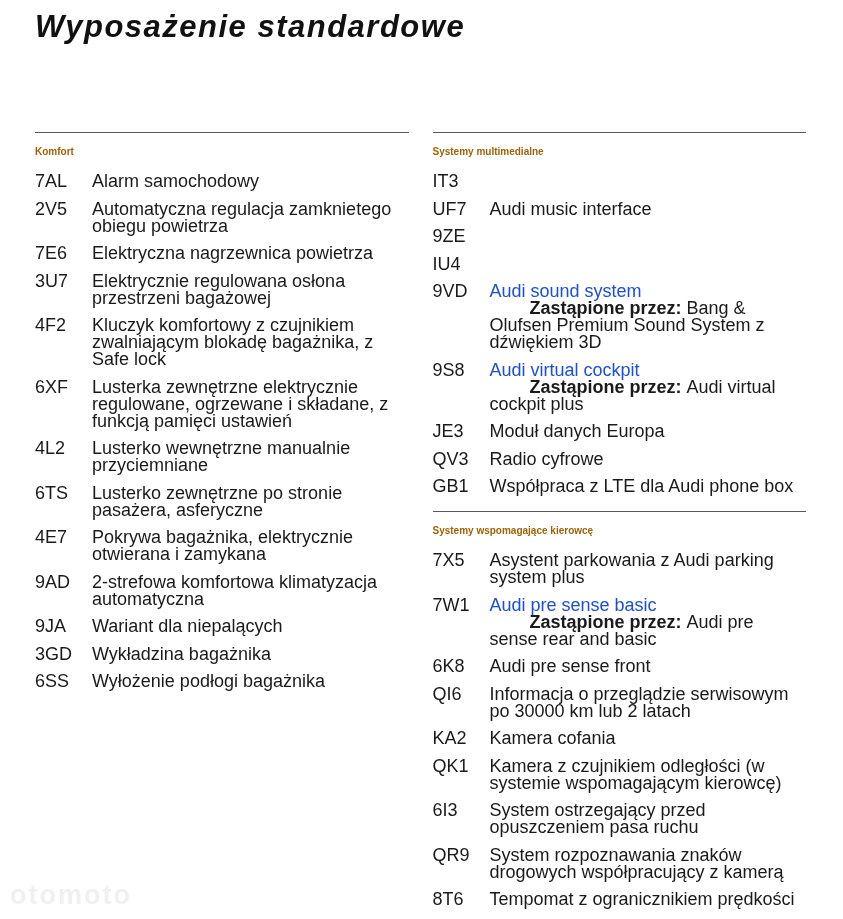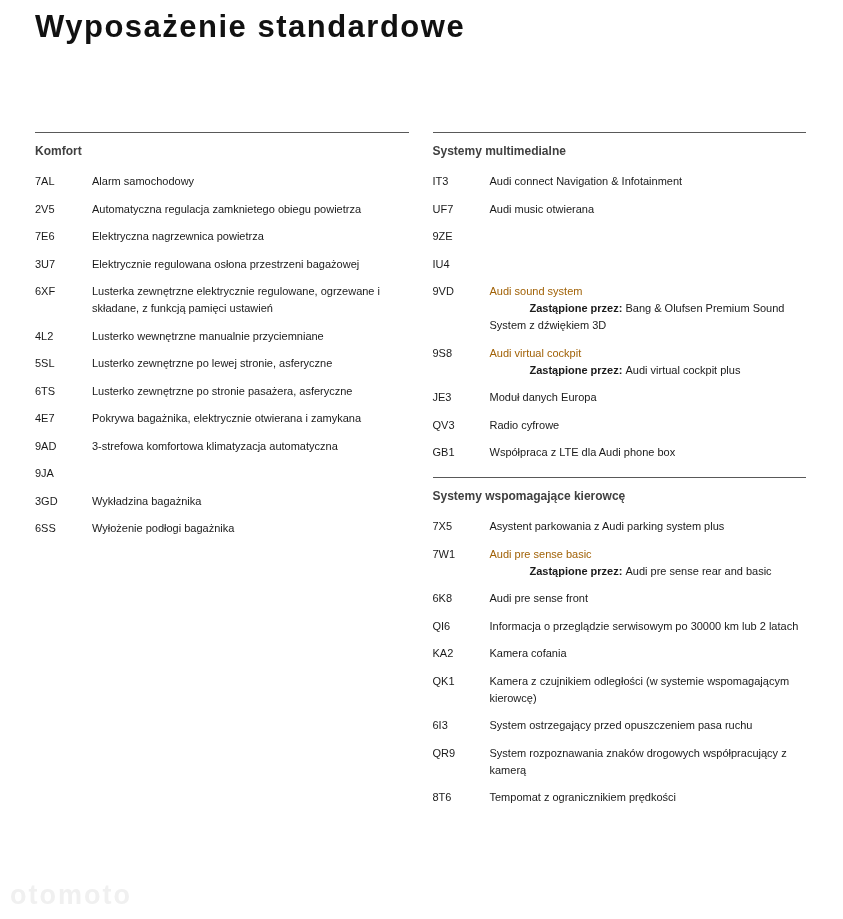--- a/index.html
+++ b/index.html
@@ -11,36 +11,37 @@
     position: relative;
     overflow: hidden;
   }
   .page { padding: 8px 37px 0 35px; position: relative; height: 100%; }
   .title {
     font-size: 31px;
     font-weight: 800;
     letter-spacing: 1.5px;
     color: #111111;
     line-height: 38px;
+    font-style: italic;
   }
   .columns { display: flex; gap: 24px; margin-top: 86px; }
   .col { flex: 1 1 0; min-width: 0; }
   .section { border-top: 1px solid #595959; padding-top: 10px; }
   .section + .section { margin-top: 16px; }
   .section-heading {
     font-weight: 700;
-    font-size: 12px;
+    font-size: 10px;
     line-height: 17px;
     margin-bottom: 13px;
-    color: #404040;
-  }
-  .row { display: flex; margin-bottom: 10.5px; font-size: 11px; line-height: 17px; }
+    color: #a16207;
+  }
+  .row { display: flex; margin-bottom: 10.5px; font-size: 18px; line-height: 17px; }
   .code { flex: 0 0 57px; width: 57px; }
   .desc { flex: 1 1 auto; min-width: 0; }
-  .muted { color: #a16207; }
+  .muted { color: #1d4ed8; }
   .rep-prefix { font-weight: 700; margin-left: 40px; }
   .watermark {
     position: absolute;
     left: 10px;
     bottom: 8px;
     font-size: 27px;
     font-weight: 700;
     letter-spacing: 2px;
     color: #f0f0f0;
     user-select: none;
@@ -65,66 +66,66 @@
           </div>
           <div class="row">
             <span class="code">7E6</span>
             <div class="desc">Elektryczna nagrzewnica powietrza</div>
           </div>
           <div class="row">
             <span class="code">3U7</span>
             <div class="desc">Elektrycznie regulowana osłona przestrzeni bagażowej</div>
           </div>
           <div class="row">
+            <span class="code">4F2</span>
+            <div class="desc">Kluczyk komfortowy z czujnikiem zwalniającym blokadę bagażnika, z Safe lock</div>
+          </div>
+          <div class="row">
             <span class="code">6XF</span>
             <div class="desc">Lusterka zewnętrzne elektrycznie regulowane, ogrzewane i składane, z funkcją pamięci ustawień</div>
           </div>
           <div class="row">
             <span class="code">4L2</span>
             <div class="desc">Lusterko wewnętrzne manualnie przyciemniane</div>
           </div>
           <div class="row">
-            <span class="code">5SL</span>
-            <div class="desc">Lusterko zewnętrzne po lewej stronie, asferyczne</div>
-          </div>
-          <div class="row">
             <span class="code">6TS</span>
             <div class="desc">Lusterko zewnętrzne po stronie pasażera, asferyczne</div>
           </div>
           <div class="row">
             <span class="code">4E7</span>
             <div class="desc">Pokrywa bagażnika, elektrycznie otwierana i zamykana</div>
           </div>
           <div class="row">
             <span class="code">9AD</span>
-            <div class="desc">3-strefowa komfortowa klimatyzacja automatyczna</div>
+            <div class="desc">2-strefowa komfortowa klimatyzacja automatyczna</div>
           </div>
           <div class="row">
             <span class="code">9JA</span>
+            <div class="desc">Wariant dla niepalących</div>
           </div>
           <div class="row">
             <span class="code">3GD</span>
             <div class="desc">Wykładzina bagażnika</div>
           </div>
           <div class="row">
             <span class="code">6SS</span>
             <div class="desc">Wyłożenie podłogi bagażnika</div>
           </div>
         </section>
       </div>
     <div class="col">
         <section class="section">
           <div class="section-heading">Systemy multimedialne</div>
           <div class="row">
             <span class="code">IT3</span>
-            <div class="desc">Audi connect Navigation &amp; Infotainment</div>
           </div>
           <div class="row">
             <span class="code">UF7</span>
-            <div class="desc">Audi music otwierana</div>
+            <div class="desc">Audi music interface</div>
           </div>
           <div class="row">
             <span class="code">9ZE</span>
           </div>
           <div class="row">
             <span class="code">IU4</span>
           </div>
           <div class="row">
             <span class="code">9VD</span>
             <div class="desc">

